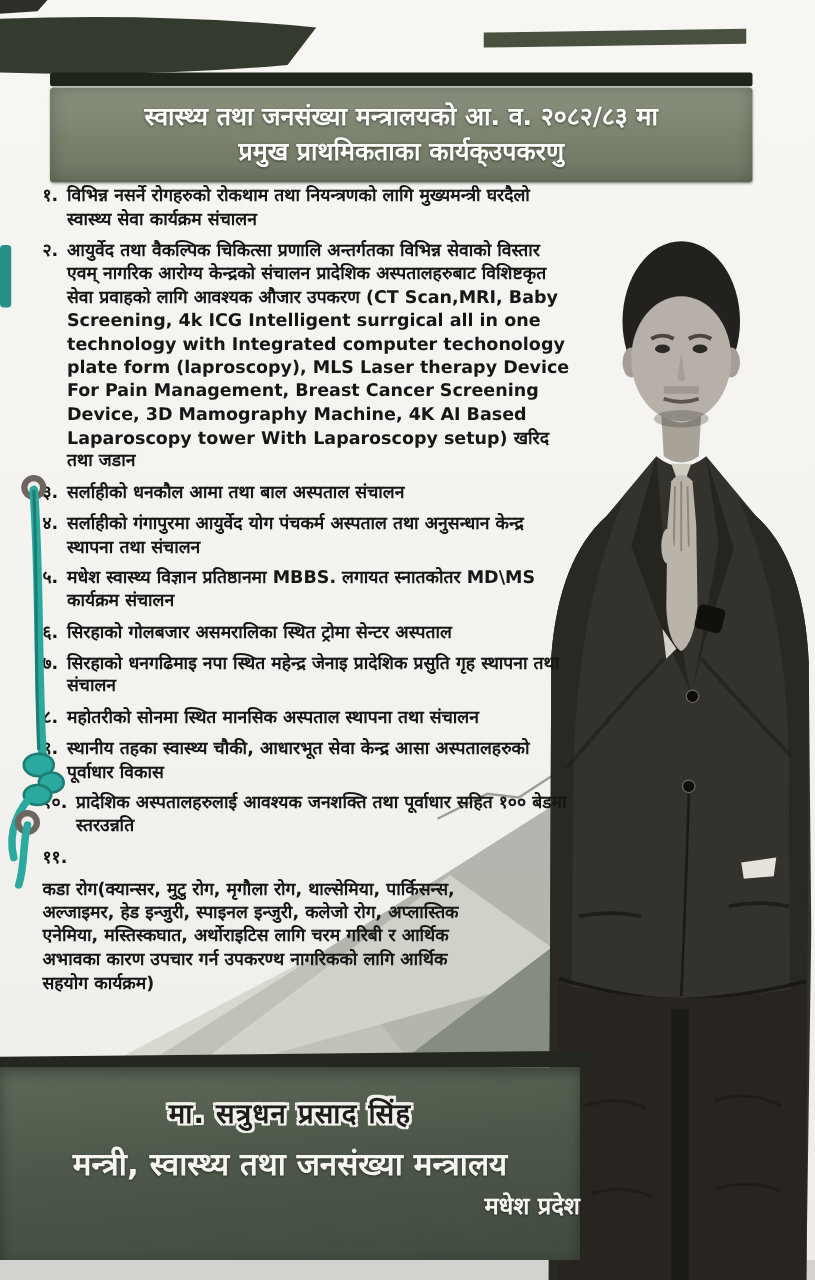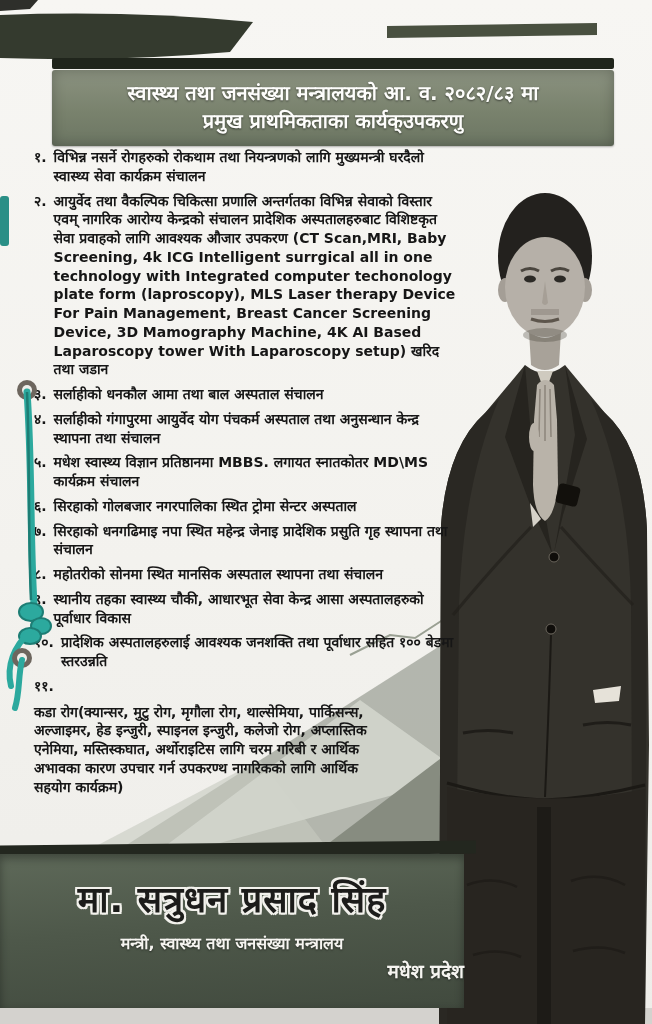--- a/index.html
+++ b/index.html
@@ -8,21 +8,21 @@
     background:linear-gradient(180deg,#f7f6f3 0%,#f3f2ee 55%,#eeede9 100%);
     font-family:"DejaVu Sans","Liberation Sans",sans-serif;
   }
   svg{display:block}
   .abs{position:absolute}
 
   
   .top-deco{left:0;top:0;width:652px;height:70px;z-index:4;}
 
   
-  .header{left:52px;top:58px;width:562px;z-index:5;}
+  .header{left:40px;top:58px;width:562px;z-index:5;}
   .header-topbar{height:11px;background:#20251c;border-radius:2px;}
   .header-box{
     margin-top:1px;background:linear-gradient(180deg,#8b9280 0%,#79826d 55%,#6c7663 100%);
     border-radius:3px;padding:9px 12px 10px;box-shadow:inset 0 0 14px rgba(0,0,0,.25),0 1px 2px rgba(0,0,0,.3);
   }
   .header-box .ln{
     color:#fdfdfb;font-weight:bold;text-align:center;font-size:20px;line-height:1.42;
     text-shadow:0 1px 2px rgba(0,0,0,.55);
   }
 
@@ -46,25 +46,25 @@
   
   .band-edge{left:0;top:843px;width:476px;height:13px;background:#23271f;
     transform:skewY(-.6deg);z-index:5;}
   .band{
     left:0;top:854px;width:464px;height:154px;z-index:5;
     background:linear-gradient(175deg,#5e6959 0%,#4e584a 45%,#414a3e 100%);
     box-shadow:inset 0 4px 10px rgba(0,0,0,.35);
     text-align:center;
   }
   .band .name{
-    margin-top:20px;font-size:36px;font-weight:bold;color:#1c1c1a;letter-spacing:1px;
+    margin-top:20px;font-size:22px;font-weight:bold;color:#1c1c1a;letter-spacing:1px;
     text-shadow:-2px -2px 0 #f2f1ec,2px -2px 0 #f2f1ec,-2px 2px 0 #f2f1ec,2px 2px 0 #f2f1ec,
       0 -2px 0 #f2f1ec,0 2px 0 #f2f1ec,-2px 0 0 #f2f1ec,2px 0 0 #f2f1ec;
   }
-  .band .role{margin-top:9px;font-size:16px;font-weight:bold;color:#f6f5f1;
+  .band .role{margin-top:9px;font-size:25px;font-weight:bold;color:#f6f5f1;
     text-shadow:0 1px 2px rgba(0,0,0,.5);}
   .band .prov{margin-top:4px;font-size:19px;font-weight:bold;color:#f6f5f1;
     text-shadow:0 1px 2px rgba(0,0,0,.5);text-align:right;}
 
   .bottom-strip{left:0;top:1008px;width:652px;height:16px;background:#d4d2ce;z-index:0;}
 </style>
 </head>
 <body>
 
 <div class="page">
@@ -107,21 +107,21 @@
     <li>
         <span class="num">४.</span>
         <span class="txt">सर्लाहीको गंगापुरमा आयुर्वेद योग पंचकर्म अस्पताल तथा अनुसन्धान केन्द्र स्थापना तथा संचालन</span>
       </li>
     <li>
         <span class="num">५.</span>
         <span class="txt">मधेश स्वास्थ्य विज्ञान प्रतिष्ठानमा MBBS. लगायत स्नातकोतर MD\MS कार्यक्रम संचालन</span>
       </li>
     <li>
         <span class="num">६.</span>
-        <span class="txt">सिरहाको गोलबजार नगरपालिका स्थित ट्रोमा सेन्टर अस्पताल</span>
+        <span class="txt">सिरहाको गोलबजार असमरालिका स्थित ट्रोमा सेन्टर अस्पताल</span>
       </li>
     <li>
         <span class="num">७.</span>
         <span class="txt">सिरहाको धनगढिमाइ नपा स्थित महेन्द्र जेनाइ प्रादेशिक प्रसुति गृह स्थापना तथा संचालन</span>
       </li>
     <li>
         <span class="num">८.</span>
         <span class="txt">महोतरीको सोनमा स्थित मानसिक अस्पताल स्थापना तथा संचालन</span>
       </li>
     <li>

